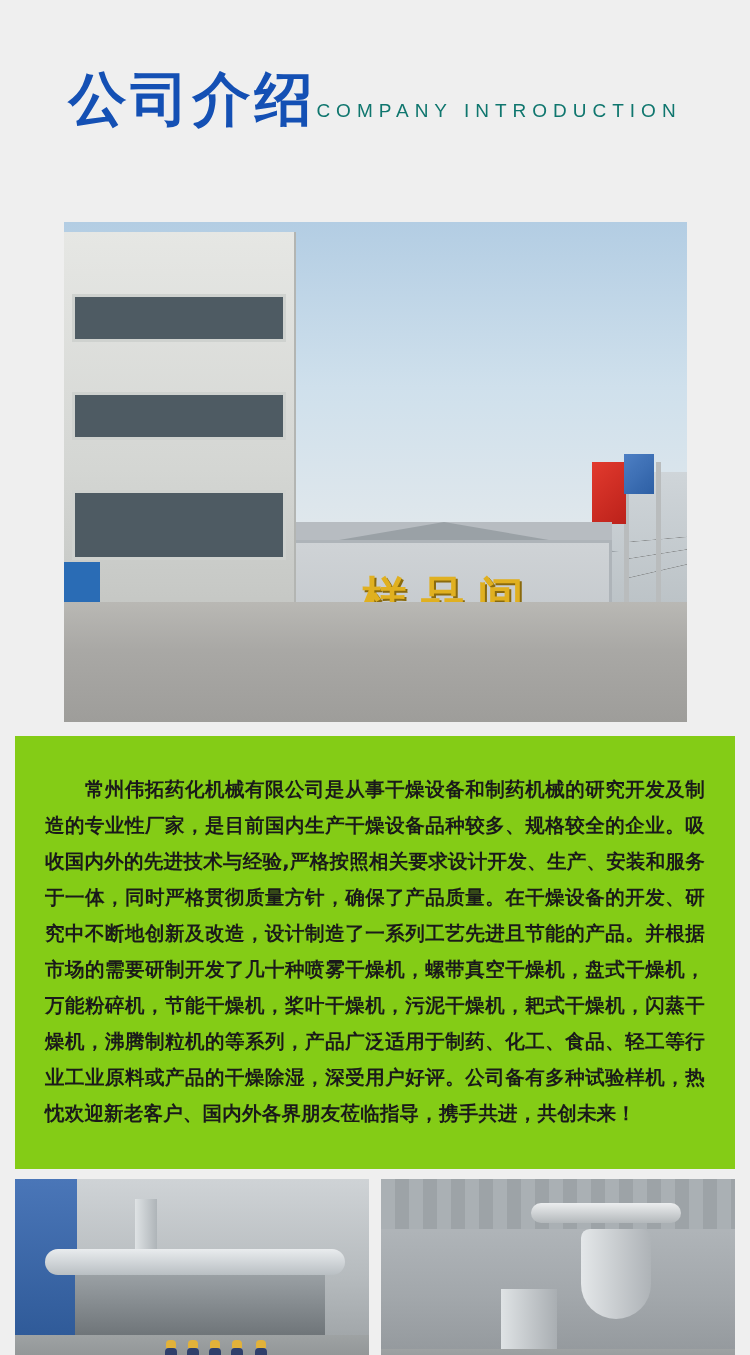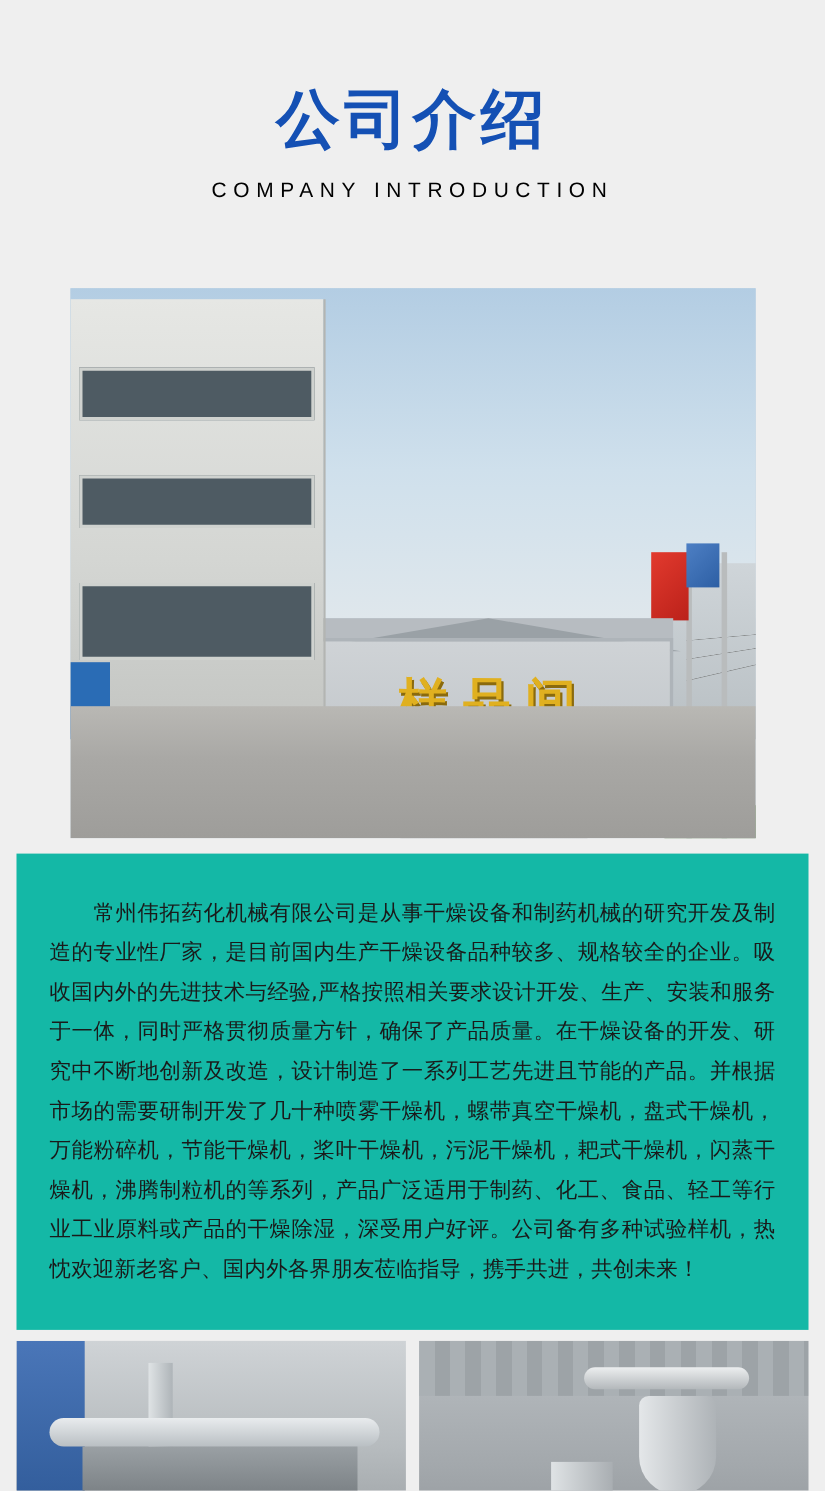--- a/index.html
+++ b/index.html
@@ -15,40 +15,40 @@
   }
   .page {
     position: relative;
     width: 750px;
     height: 1355px;
     background: #efefef;
   }
 
   
   .header {
-    height: 262px;
+    height: 222px;
     display: flex;
-    flex-direction: column;
+    flex-direction: row;
     align-items: center;
     justify-content: center;
     background: #efefef;
   }
   .header-title {
     font-family: "DejaVu Sans", "Liberation Sans", sans-serif;
     font-size: 58px;
     font-weight: bold;
     color: #1450b4;
     letter-spacing: 4px;
     line-height: 1.1;
     margin-bottom: 22px;
   }
   .header-subtitle {
     font-family: "Liberation Sans", sans-serif;
     font-size: 19px;
-    color: #000000;
+    color: #0f766e;
     letter-spacing: 6px;
     font-weight: normal;
     text-align: right;
   }
 
   
   .hero {
     position: relative;
     width: 623px;
     height: 500px;
@@ -150,23 +150,24 @@
     background:
       linear-gradient(175deg, transparent 48%, #8c8f90 48.4%, transparent 49%),
       linear-gradient(171deg, transparent 58%, #8c8f90 58.4%, transparent 59%),
       linear-gradient(167deg, transparent 68%, #8c8f90 68.4%, transparent 69%);
   }
 
   
   .text-block {
     width: 720px;
     margin: 14px auto 0;
-    background: #14b8a6;
+    background: #84cc16;
     padding: 16px 0 18px;
     box-sizing: border-box;
+    font-weight: bold;
   }
   .body-text {
     font-family: "DejaVu Sans", "Liberation Sans", sans-serif;
     font-size: 19.5px;
     line-height: 36px;
     color: #1a1a1a;
     text-align: justify;
     text-indent: 40px;
     padding: 0 30px;
     letter-spacing: .2px;

